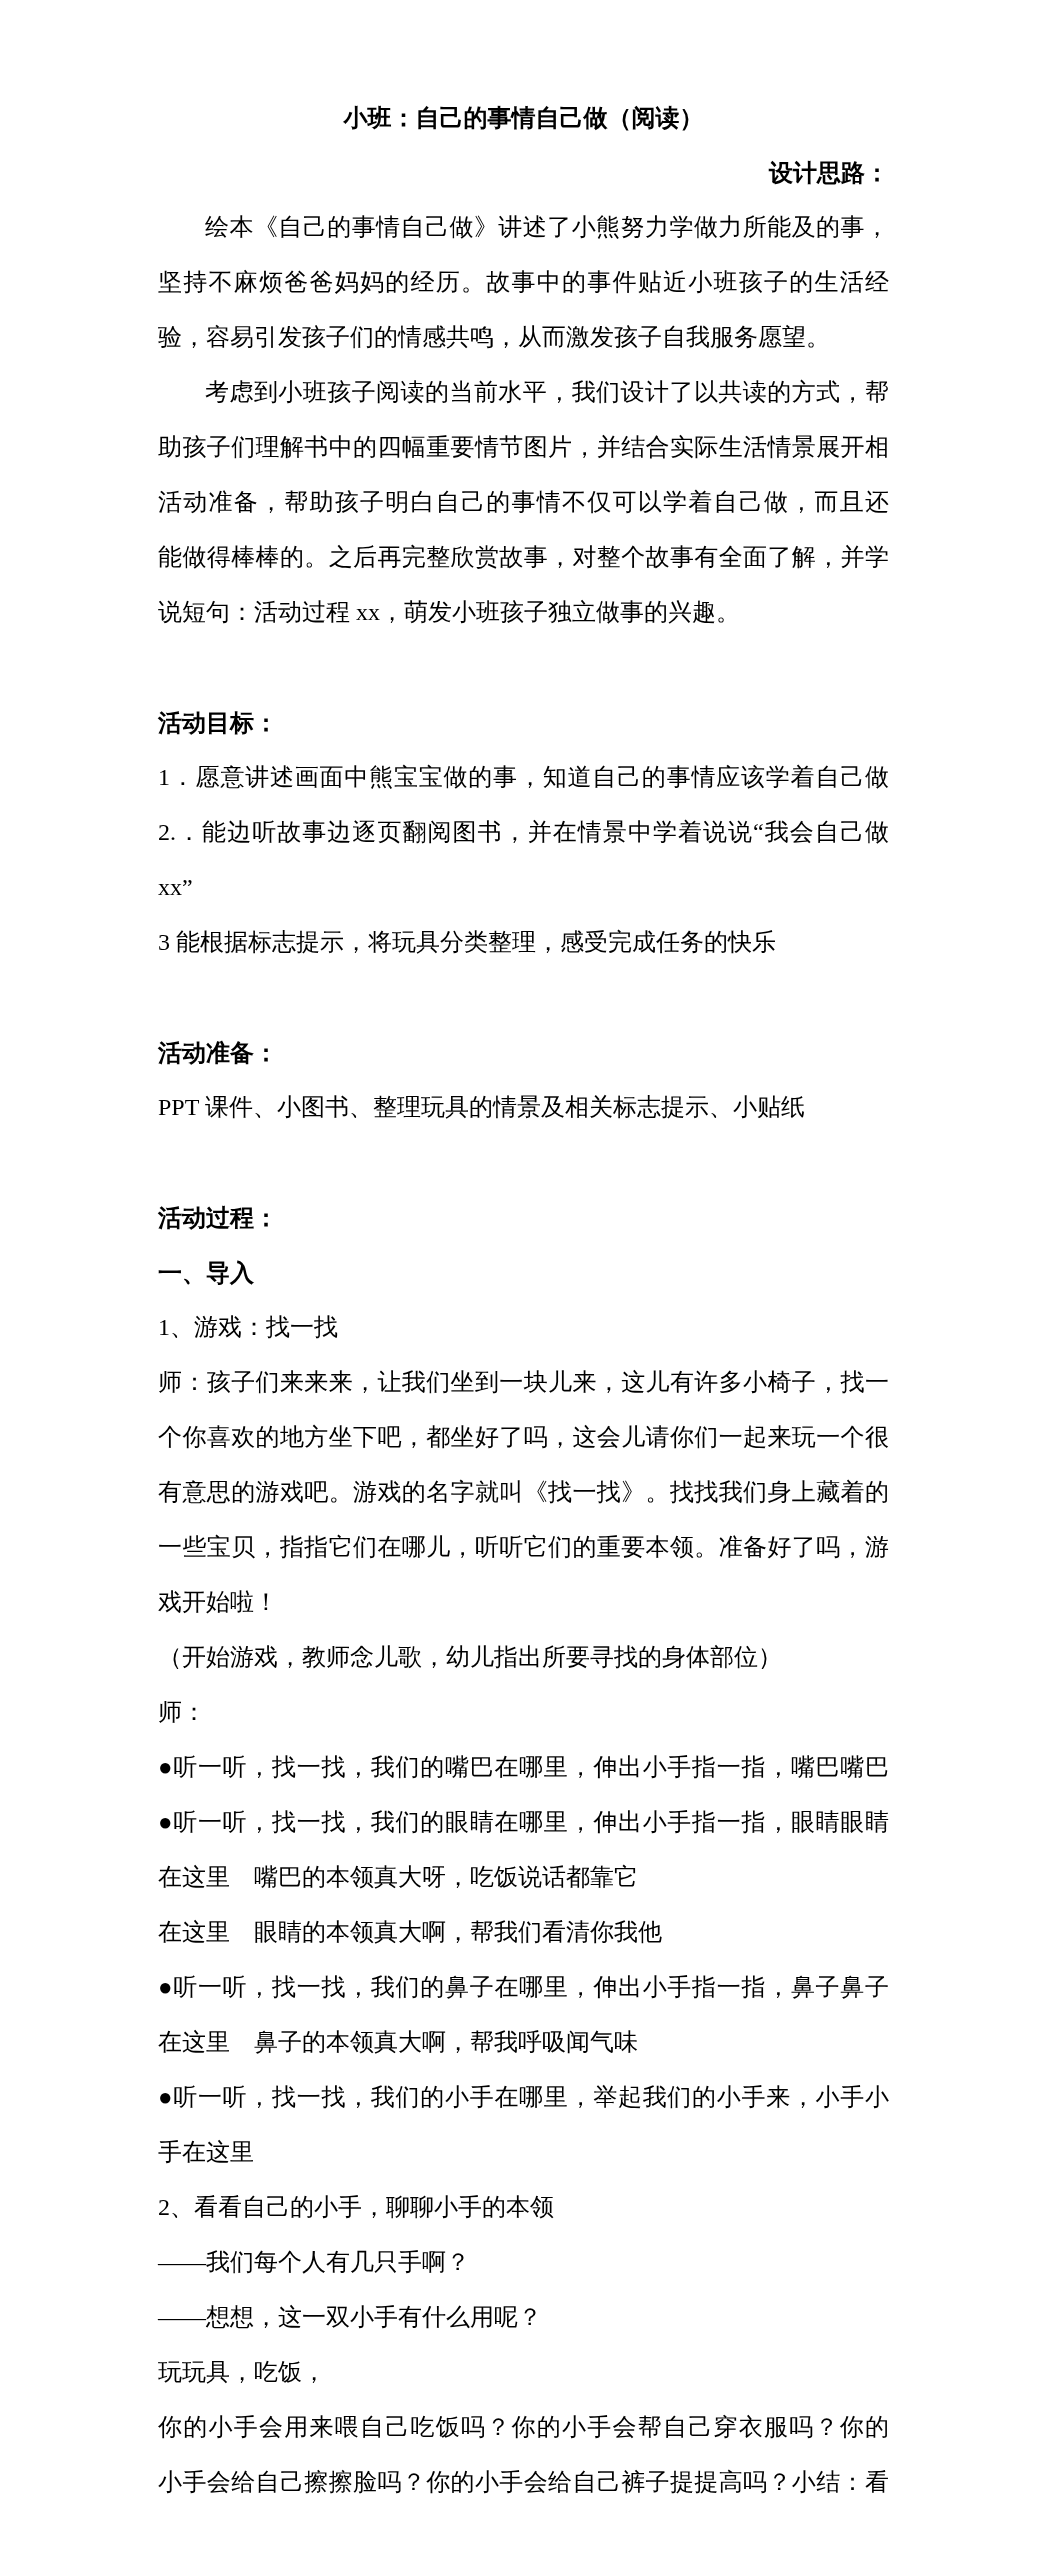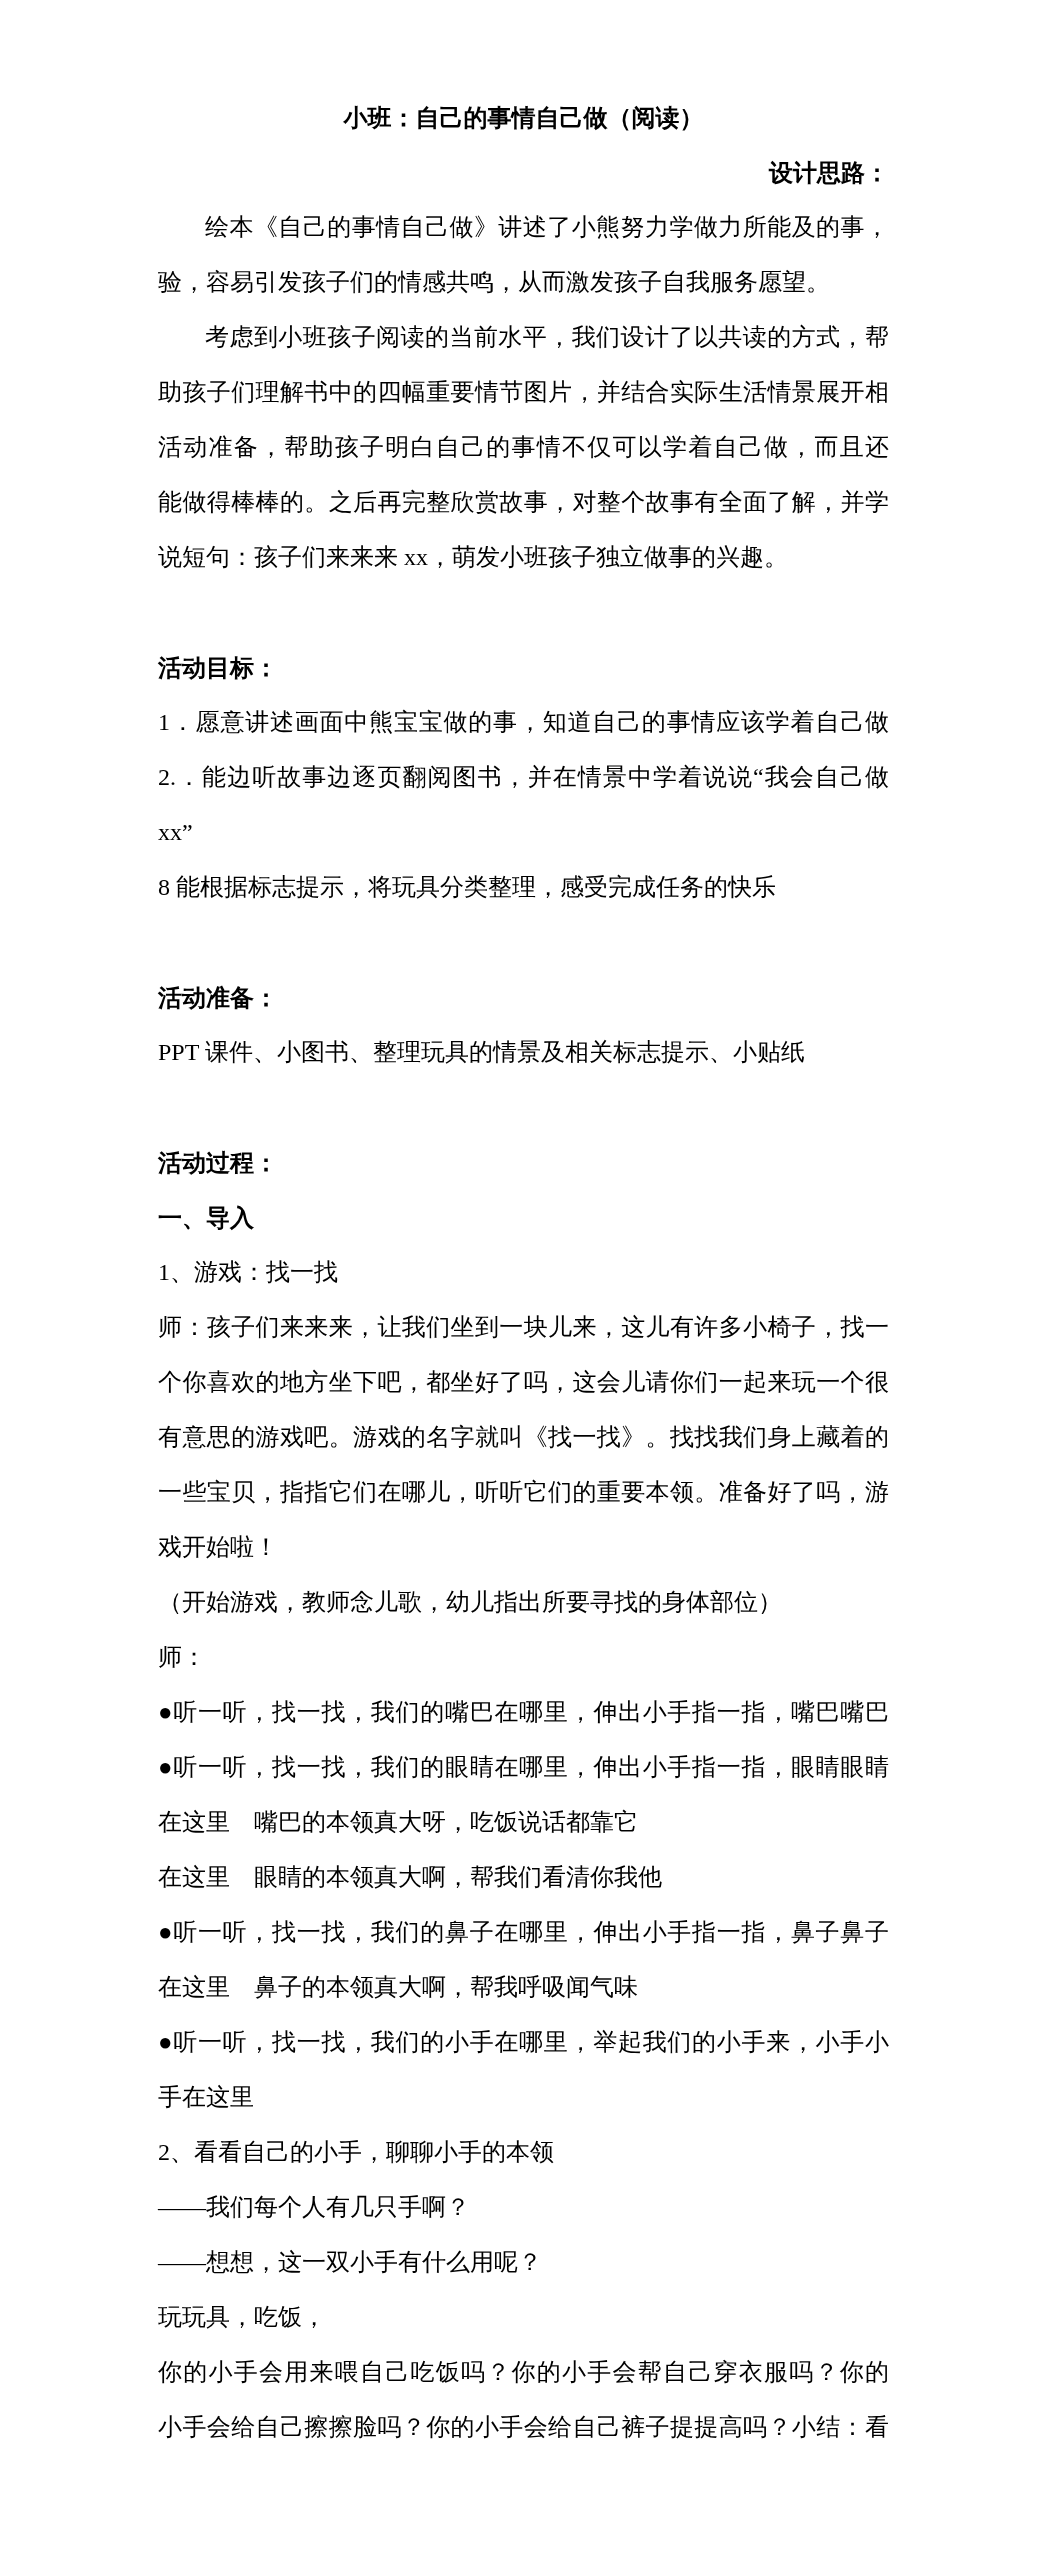--- a/index.html
+++ b/index.html
@@ -41,32 +41,33 @@
   .line.blank { }
 </style>
 </head>
 <body>
 
 <div class="page">
   <div class="doc">
       <div class="line c b">小班：自己的事情自己做（阅读）</div>
       <div class="line b ind25">设计思路：</div>
       <div class="line j ind72">绘本《自己的事情自己做》讲述了小熊努力学做力所能及的事，</div>
+      <div class="line j">坚持不麻烦爸爸妈妈的经历。故事中的事件贴近小班孩子的生活经</div>
       <div class="line">验，容易引发孩子们的情感共鸣，从而激发孩子自我服务愿望。</div>
       <div class="line j ind72">考虑到小班孩子阅读的当前水平，我们设计了以共读的方式，帮</div>
       <div class="line j">助孩子们理解书中的四幅重要情节图片，并结合实际生活情景展开相</div>
       <div class="line j">活动准备，帮助孩子明白自己的事情不仅可以学着自己做，而且还</div>
       <div class="line j">能做得棒棒的。之后再完整欣赏故事，对整个故事有全面了解，并学</div>
-      <div class="line">说短句：孩子们来来来 xx，萌发小班孩子独立做事的兴趣。</div>
+      <div class="line">说短句：活动过程 xx，萌发小班孩子独立做事的兴趣。</div>
       <div class="line blank"></div>
       <div class="line b">活动目标：</div>
       <div class="line j">1．愿意讲述画面中熊宝宝做的事，知道自己的事情应该学着自己做</div>
       <div class="line j">2.．能边听故事边逐页翻阅图书，并在情景中学着说说“我会自己做</div>
       <div class="line">xx”</div>
-      <div class="line">8 能根据标志提示，将玩具分类整理，感受完成任务的快乐</div>
+      <div class="line">3 能根据标志提示，将玩具分类整理，感受完成任务的快乐</div>
       <div class="line blank"></div>
       <div class="line b">活动准备：</div>
       <div class="line">PPT 课件、小图书、整理玩具的情景及相关标志提示、小贴纸</div>
       <div class="line blank"></div>
       <div class="line b">活动过程：</div>
       <div class="line b">一、导入</div>
       <div class="line">1、游戏：找一找</div>
       <div class="line j">师：孩子们来来来，让我们坐到一块儿来，这儿有许多小椅子，找一</div>
       <div class="line j">个你喜欢的地方坐下吧，都坐好了吗，这会儿请你们一起来玩一个很</div>
       <div class="line j">有意思的游戏吧。游戏的名字就叫《找一找》。找找我们身上藏着的</div>

